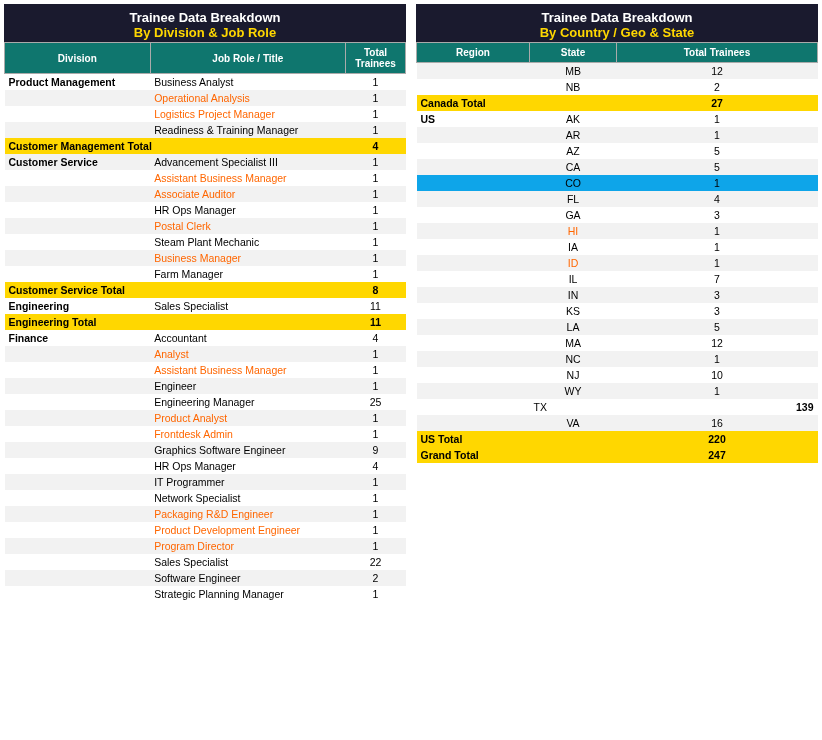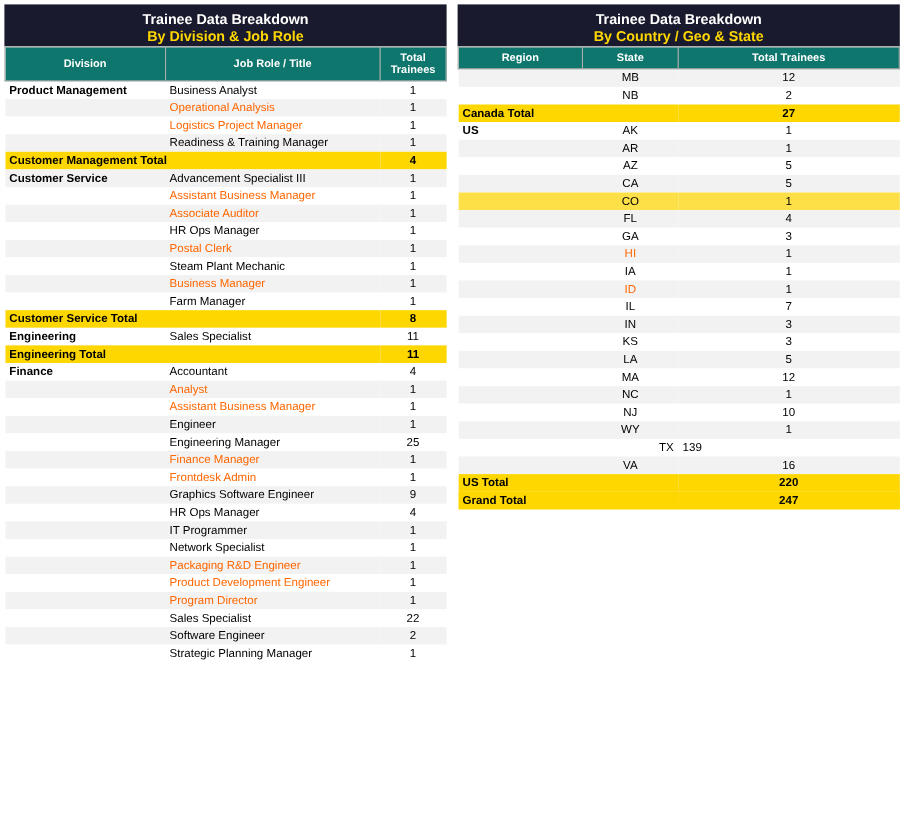--- a/index.html
+++ b/index.html
@@ -173,21 +173,21 @@
           <td>Engineer</td>
           <td style="text-align: center;">1</td>
         </tr>
         <tr style="background: rgb(255, 255, 255);">
           <td></td>
           <td>Engineering Manager</td>
           <td style="text-align: center;">25</td>
         </tr>
         <tr style="background: rgb(242, 242, 242);">
           <td></td>
-          <td style="color: rgb(255, 102, 0);">Finance Manager</td>
+          <td style="color: rgb(255, 102, 0);">Product Analyst</td>
           <td style="text-align: center;">1</td>
         </tr>
         <tr style="background: rgb(255, 255, 255);">
           <td></td>
           <td style="color: rgb(255, 102, 0);">Frontdesk Admin</td>
           <td style="text-align: center;">1</td>
         </tr>
         <tr style="background: rgb(242, 242, 242);">
           <td></td>
           <td>Graphics Software Engineer</td>
@@ -280,21 +280,21 @@
         <tr style="background: rgb(255, 255, 255);">
           <td></td>
           <td style="text-align: center;">AZ</td>
           <td style="text-align: center;">5</td>
         </tr>
         <tr style="background: rgb(242, 242, 242);">
           <td></td>
           <td style="text-align: center;">CA</td>
           <td style="text-align: center;">5</td>
         </tr>
-        <tr style="background: #fde047; margin-top: 23px;">
+        <tr style="background: #0ea5e9; margin-top: 23px;">
           <td></td>
           <td style="text-align: center;">CO</td>
           <td style="text-align: center;">1</td>
         </tr>
         <tr style="background: rgb(242, 242, 242);">
           <td></td>
           <td style="text-align: center;">FL</td>
           <td style="text-align: center;">4</td>
         </tr>
         <tr style="background: rgb(255, 255, 255);">
@@ -352,22 +352,22 @@
           <td style="text-align: center;">NJ</td>
           <td style="text-align: center;">10</td>
         </tr>
         <tr style="background: rgb(242, 242, 242);">
           <td></td>
           <td style="text-align: center;">WY</td>
           <td style="text-align: center;">1</td>
         </tr>
         <tr style="background: rgb(255, 255, 255);">
           <td></td>
-          <td style="text-align: right;">TX</td>
-          <td style="text-align: left;">139</td>
+          <td style="text-align: left;">TX</td>
+          <td style="text-align: right; font-weight: bold;">139</td>
         </tr>
         <tr style="background: rgb(242, 242, 242);">
           <td></td>
           <td style="text-align: center;">VA</td>
           <td style="text-align: center;">16</td>
         </tr>
         <tr class="total-row">
           <td colspan="2">US Total</td>
           <td style="text-align: center;">220</td>
         </tr>

